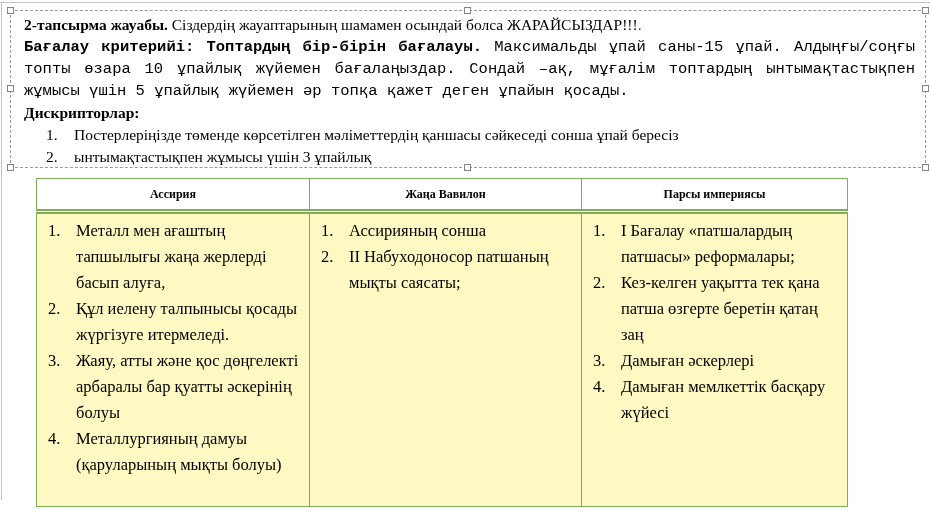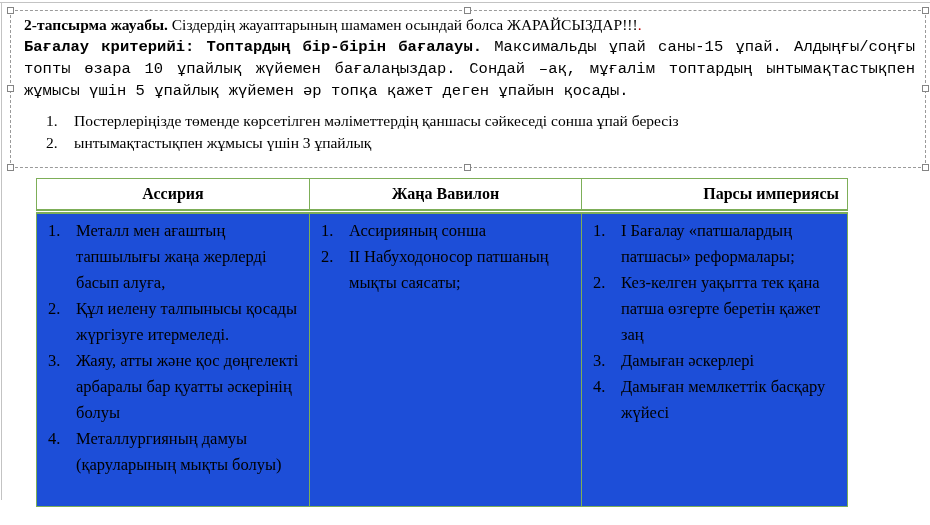--- a/index.html
+++ b/index.html
@@ -29,43 +29,43 @@
   .h-ml { left: -4px;  top: calc(50% - 4px); }
   .h-mr { right: -4px; top: calc(50% - 4px); }
   .h-bl { left: -4px;  bottom: -4px; }
   .h-bm { left: calc(50% - 4px); bottom: -4px; }
   .h-br { right: -4px; bottom: -4px; }
 
   .textbox p.just { text-align: justify; font-family: Liberation Mono, monospace; }
   .textbox b { font-weight: bold; }
   .red-dot { color: #c00000; }
 
-  ol.tb-list { list-style: none; counter-reset: n; margin-top: 8px; }
+  ol.tb-list { list-style: none; counter-reset: n; }
   ol.tb-list li { position: relative; padding-left: 50px; counter-increment: n; }
   ol.tb-list li::before { content: counter(n) "."; position: absolute; left: 22px; }
 
   
   table.grid {
     position: absolute; left: 36px; top: 178px; width: 811px;
     border-collapse: collapse; table-layout: fixed;
     font-size: 16.5px; line-height: 26px;
   }
   table.grid col.c1 { width: 273px; }
   table.grid col.c2 { width: 272px; }
   table.grid col.c3 { width: 266px; }
   table.grid th, table.grid td { border: 1.5px solid #7dae58; }
   table.grid th {
-    background: #ffffff; font-weight: bold; font-size: 16px;
+    background: #ffffff; font-weight: bold; font-size: 12px;
     height: 32px; padding: 2px 8px; vertical-align: middle;
     border-bottom: 5px double #7dae58;
   }
   th.center { text-align: center; }
-  th.left { text-align: right; }
+  th.left { text-align: center; }
   table.grid td {
-    background: #1d4ed8; vertical-align: top;
+    background: #fef9c3; vertical-align: top;
     height: 295px; padding: 4px 6px 8px 8px;
   }
   ol.cell-list { list-style: none; counter-reset: m; }
   ol.cell-list li { position: relative; padding-left: 31px; counter-increment: m; }
   ol.cell-list li::before { content: counter(m) "."; position: absolute; left: 3px; }
 </style>
 </head>
 <body>
 
 <div class="page">
@@ -79,20 +79,21 @@
     <div class="handle h-ml"></div>
     <div class="handle h-mr"></div>
     <div class="handle h-bl"></div>
     <div class="handle h-bm"></div>
     <div class="handle h-br"></div>
 
     <p><b>2-тапсырма жауабы.</b><span> Сіздердің жауаптарының шамамен осындай болса ЖАРАЙСЫЗДАР!!!</span><span class="red-dot">.</span></p>
 
     <p class="just"><b>Бағалау критерийі: Топтардың бір-бірін бағалауы.</b><span> Максимальды ұпай саны-15 ұпай. Алдыңғы/соңғы топты өзара 10 ұпайлық жүйемен бағалаңыздар. Сондай –ақ, мұғалім топтардың ынтымақтастықпен жұмысы үшін 5 ұпайлық жүйемен әр топқа қажет деген ұпайын қосады.</span></p>
 
+    <p><b>Дискрипторлар:</b></p>
 
     <ol class="tb-list">
       <li>Постерлеріңізде төменде көрсетілген мәліметтердің қаншасы сәйкеседі сонша ұпай бересіз</li>
       <li>ынтымақтастықпен жұмысы үшін 3 ұпайлық</li>
     </ol>
   </div>
 
   <table class="grid">
     <colgroup>
         <col class="c1">
@@ -118,21 +119,21 @@
         </td>
         <td>
           <ol class="cell-list">
             <li>Ассирияның сонша</li>
             <li>ІІ Набуходоносор патшаның мықты саясаты;</li>
           </ol>
         </td>
         <td>
           <ol class="cell-list">
             <li>І Бағалау «патшалардың патшасы» реформалары;</li>
-            <li>Кез-келген уақытта тек қана патша өзгерте беретін қажет заң</li>
+            <li>Кез-келген уақытта тек қана патша өзгерте беретін қатаң заң</li>
             <li>Дамыған әскерлері</li>
             <li>Дамыған мемлкеттік басқару жүйесі</li>
           </ol>
         </td>
       </tr>
     </tbody>
   </table>
 </div>
 
 </body></html>

